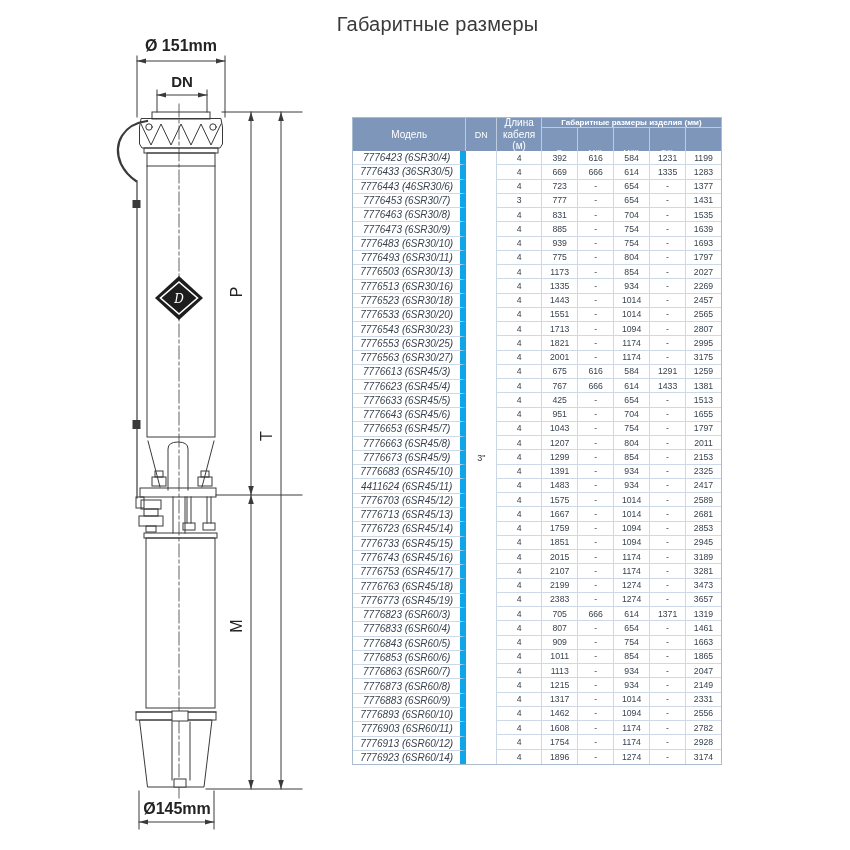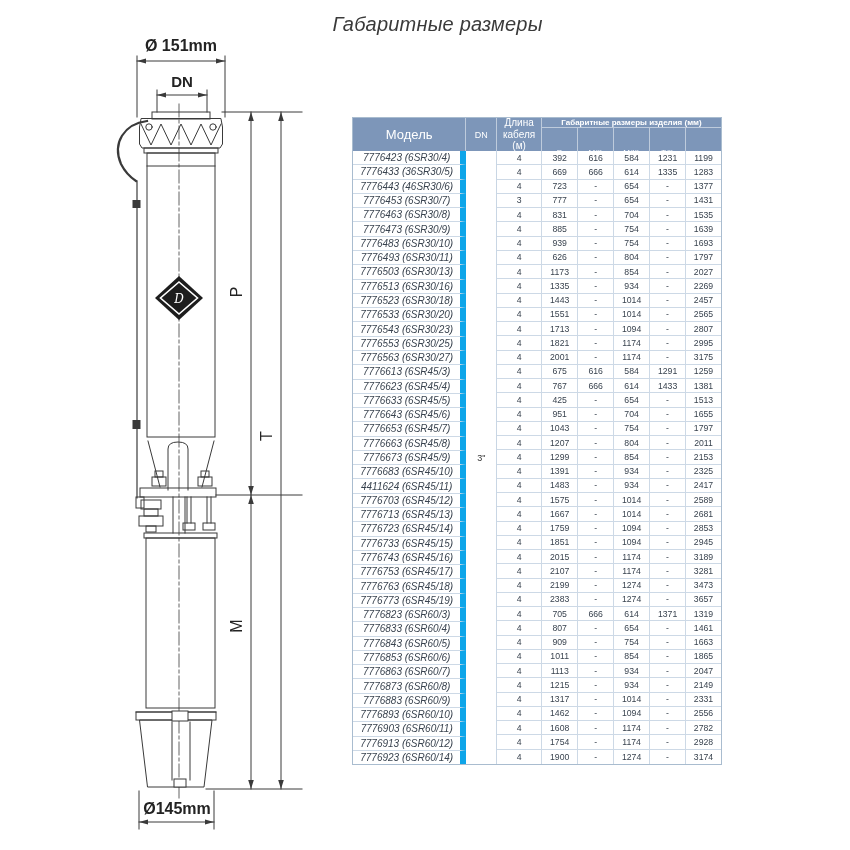--- a/index.html
+++ b/index.html
@@ -2,33 +2,33 @@
 <html><head>
 <meta charset="utf-8">
 <style>
   html,body{margin:0;padding:0;}
   body{
     width:850px;height:850px;background:#ffffff;position:relative;overflow:hidden;
     font-family:"Liberation Sans",sans-serif;
   }
   .page-title{
     position:absolute;left:25px;top:13px;width:825px;text-align:center;
-    font-size:20px;font-weight:500;color:#3a3a3a;letter-spacing:0.2px;font-style:italic;
+    font-size:20px;font-weight:500;color:#3a3a3a;letter-spacing:0.2px;
   }
   .pump-svg{position:absolute;left:0;top:0;}
 
   
   .htable{
     position:absolute;left:352px;top:117px;width:370px;
     border:1px solid #a9bccf;box-sizing:border-box;background:#fff;
     color:#39434f;
   }
   .thead{display:flex;height:33px;background:#7d96b9;color:#ffffff;}
   .hc{display:flex;align-items:center;justify-content:center;text-align:center;box-sizing:border-box;}
-  .h-model{width:114px;font-size:13px;border-right:1px solid rgba(255,255,255,.5);}
+  .h-model{width:114px;font-size:10px;border-right:1px solid rgba(255,255,255,.5);}
   .h-dn{width:31px;font-size:9px;border-right:1px solid rgba(255,255,255,.5);}
   .h-cable{width:45px;font-size:10px;line-height:1.15;border-right:1px solid rgba(255,255,255,.5);padding:0 2px;}
   .h-dims{width:180px;display:flex;flex-direction:column;}
   .h-dims-top{height:15px;font-size:8px;border-bottom:1px solid rgba(255,255,255,.5);font-weight:bold;}
   .h-dims-sub{display:flex;flex:1;}
   .h-dims-sub .hc{flex:1;font-size:8px;border-right:1px solid rgba(255,255,255,.5);}
   .h-dims-sub .hc:last-child{border-right:none;margin-top:40px;}
 
   .tbody{display:flex;height:613px;}
   .col-model{width:114px;display:flex;flex-direction:column;}
@@ -287,21 +287,21 @@
         <div class="data-row">
           <div class="cell val-cell cable-cell">4</div>
           <div class="cell val-cell dim-cell">939</div>
           <div class="cell val-cell dim-cell">-</div>
           <div class="cell val-cell dim-cell">754</div>
           <div class="cell val-cell dim-cell">-</div>
           <div class="cell val-cell dim-cell">1693</div>
         </div>
         <div class="data-row">
           <div class="cell val-cell cable-cell">4</div>
-          <div class="cell val-cell dim-cell">626</div>
+          <div class="cell val-cell dim-cell">775</div>
           <div class="cell val-cell dim-cell">-</div>
           <div class="cell val-cell dim-cell">804</div>
           <div class="cell val-cell dim-cell">-</div>
           <div class="cell val-cell dim-cell">1797</div>
         </div>
         <div class="data-row">
           <div class="cell val-cell cable-cell">4</div>
           <div class="cell val-cell dim-cell">1173</div>
           <div class="cell val-cell dim-cell">-</div>
           <div class="cell val-cell dim-cell">854</div>
@@ -567,21 +567,21 @@
         <div class="data-row">
           <div class="cell val-cell cable-cell">4</div>
           <div class="cell val-cell dim-cell">1754</div>
           <div class="cell val-cell dim-cell">-</div>
           <div class="cell val-cell dim-cell">1174</div>
           <div class="cell val-cell dim-cell">-</div>
           <div class="cell val-cell dim-cell">2928</div>
         </div>
         <div class="data-row">
           <div class="cell val-cell cable-cell">4</div>
-          <div class="cell val-cell dim-cell">1900</div>
+          <div class="cell val-cell dim-cell">1896</div>
           <div class="cell val-cell dim-cell">-</div>
           <div class="cell val-cell dim-cell">1274</div>
           <div class="cell val-cell dim-cell">-</div>
           <div class="cell val-cell dim-cell">3174</div>
         </div>
       </div>
   </div>
 </div>
 
 </body></html>

